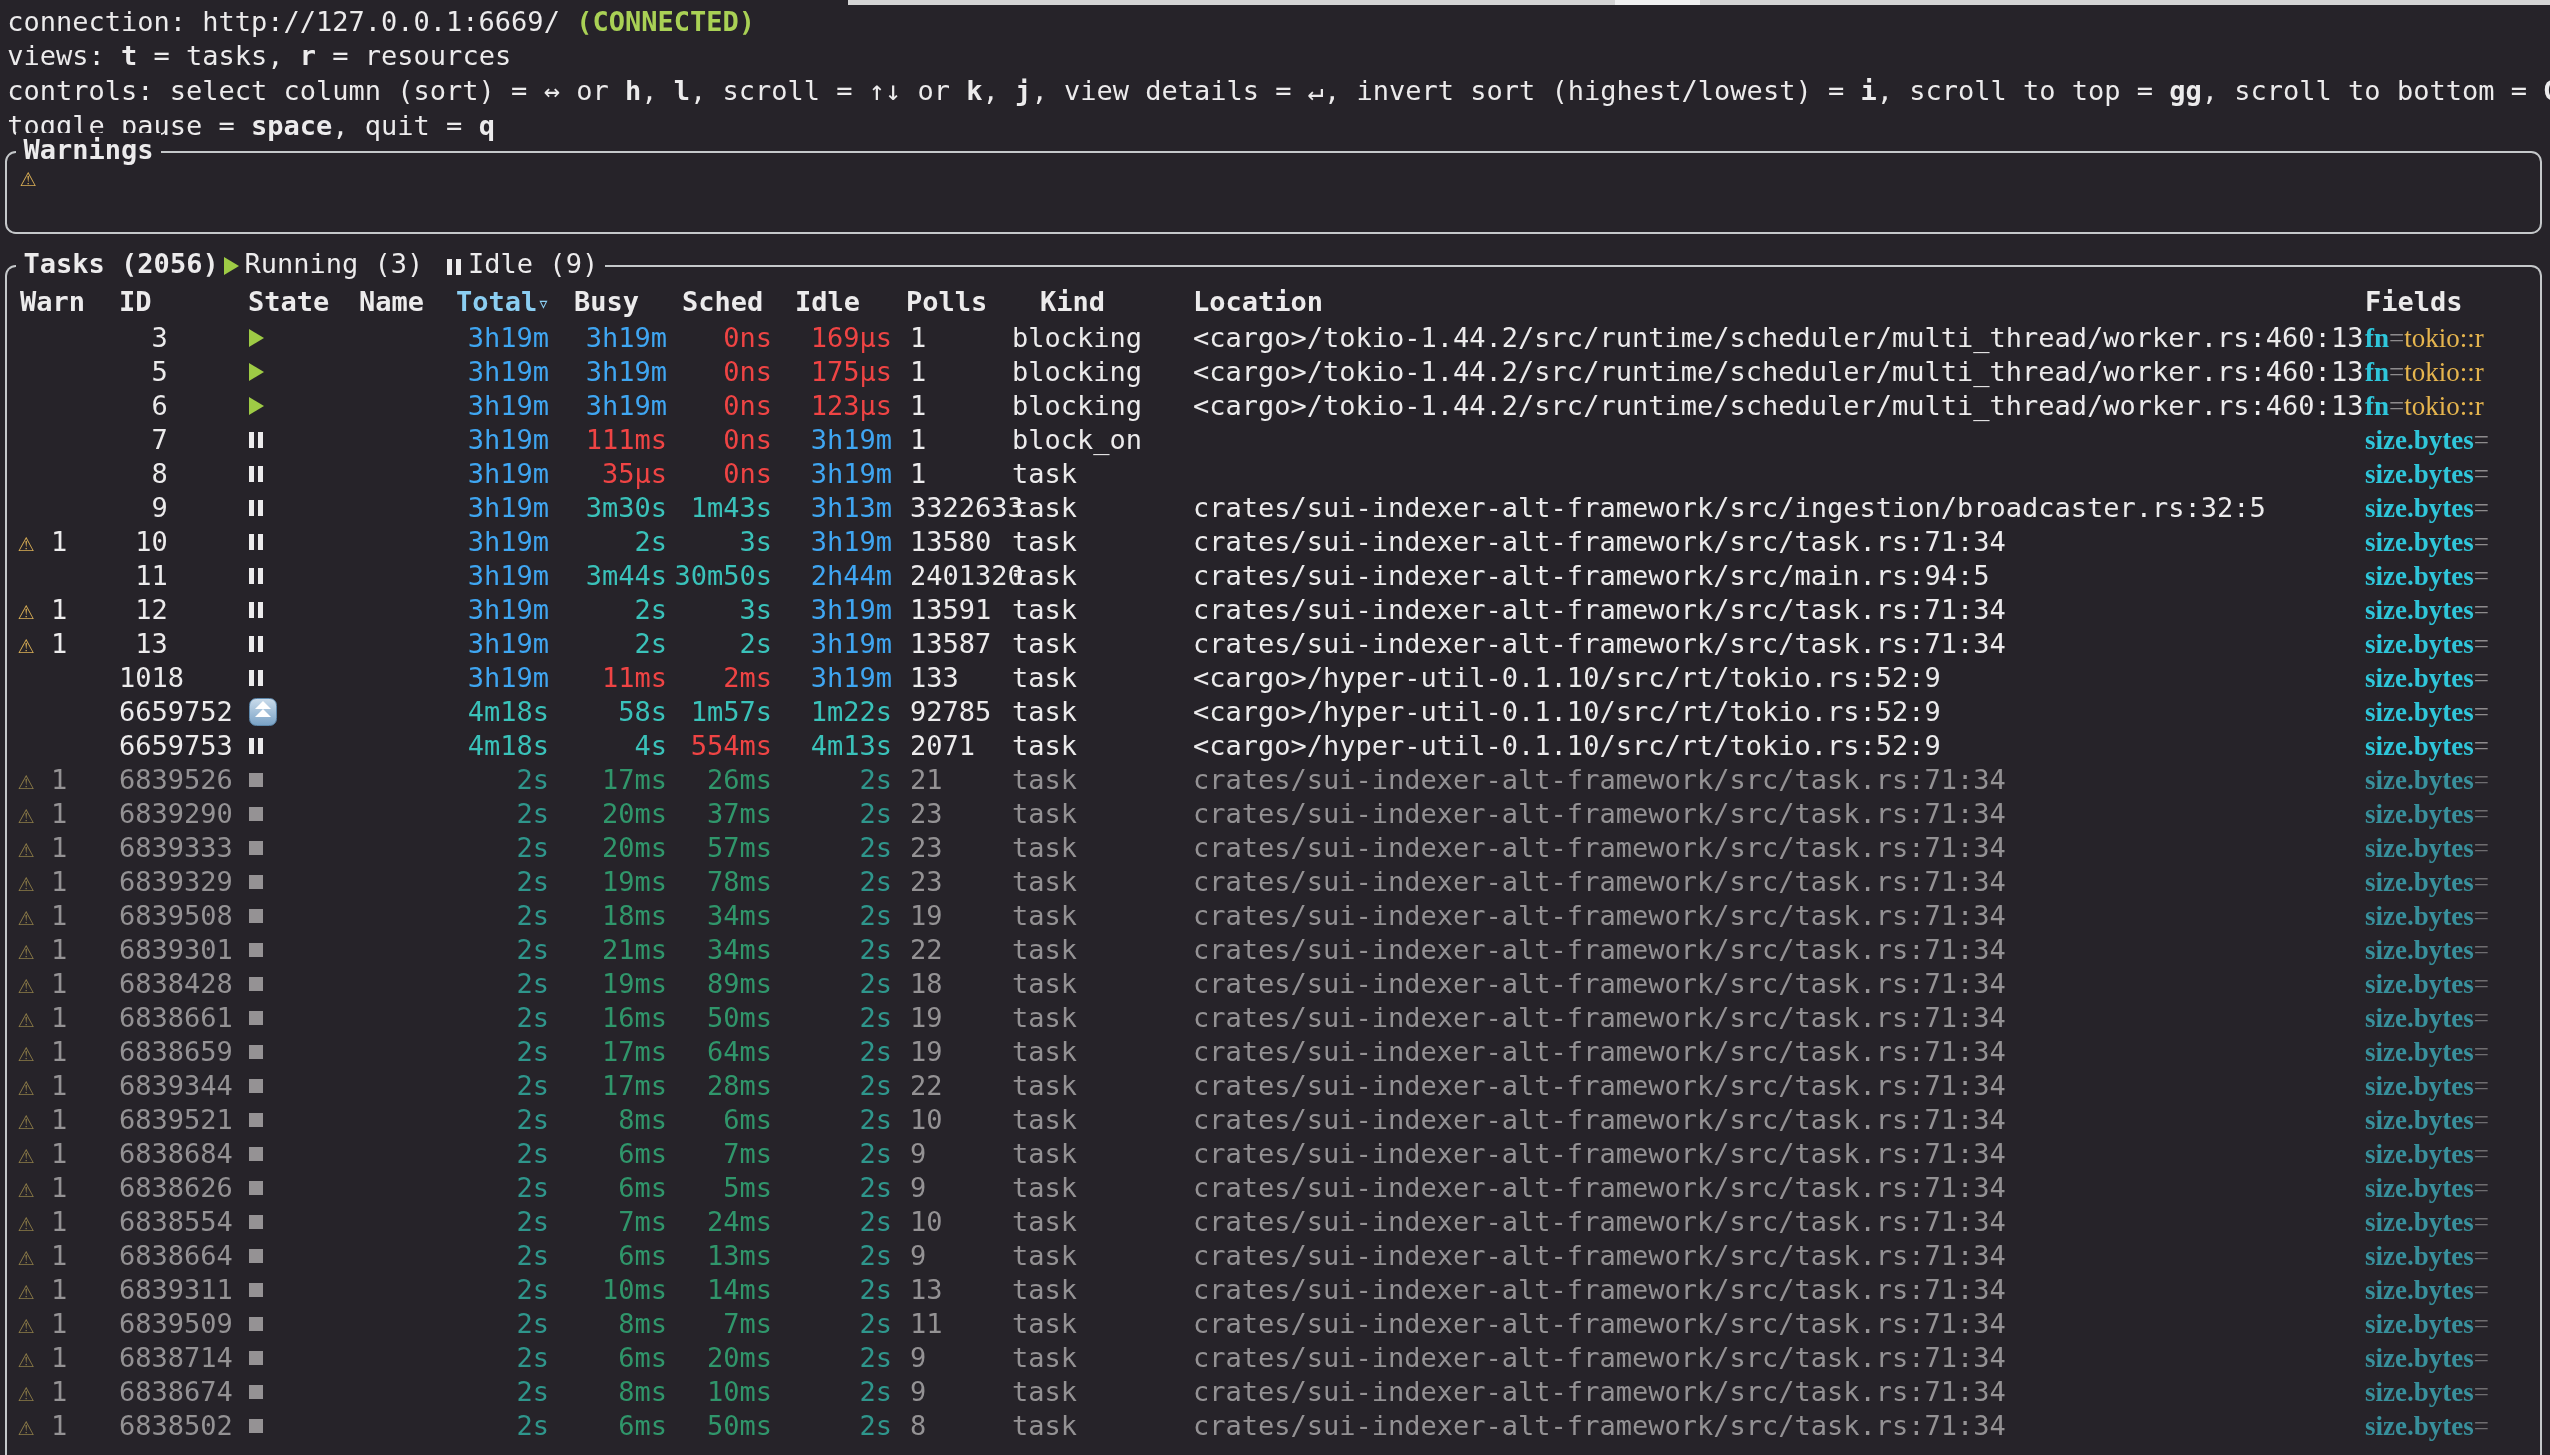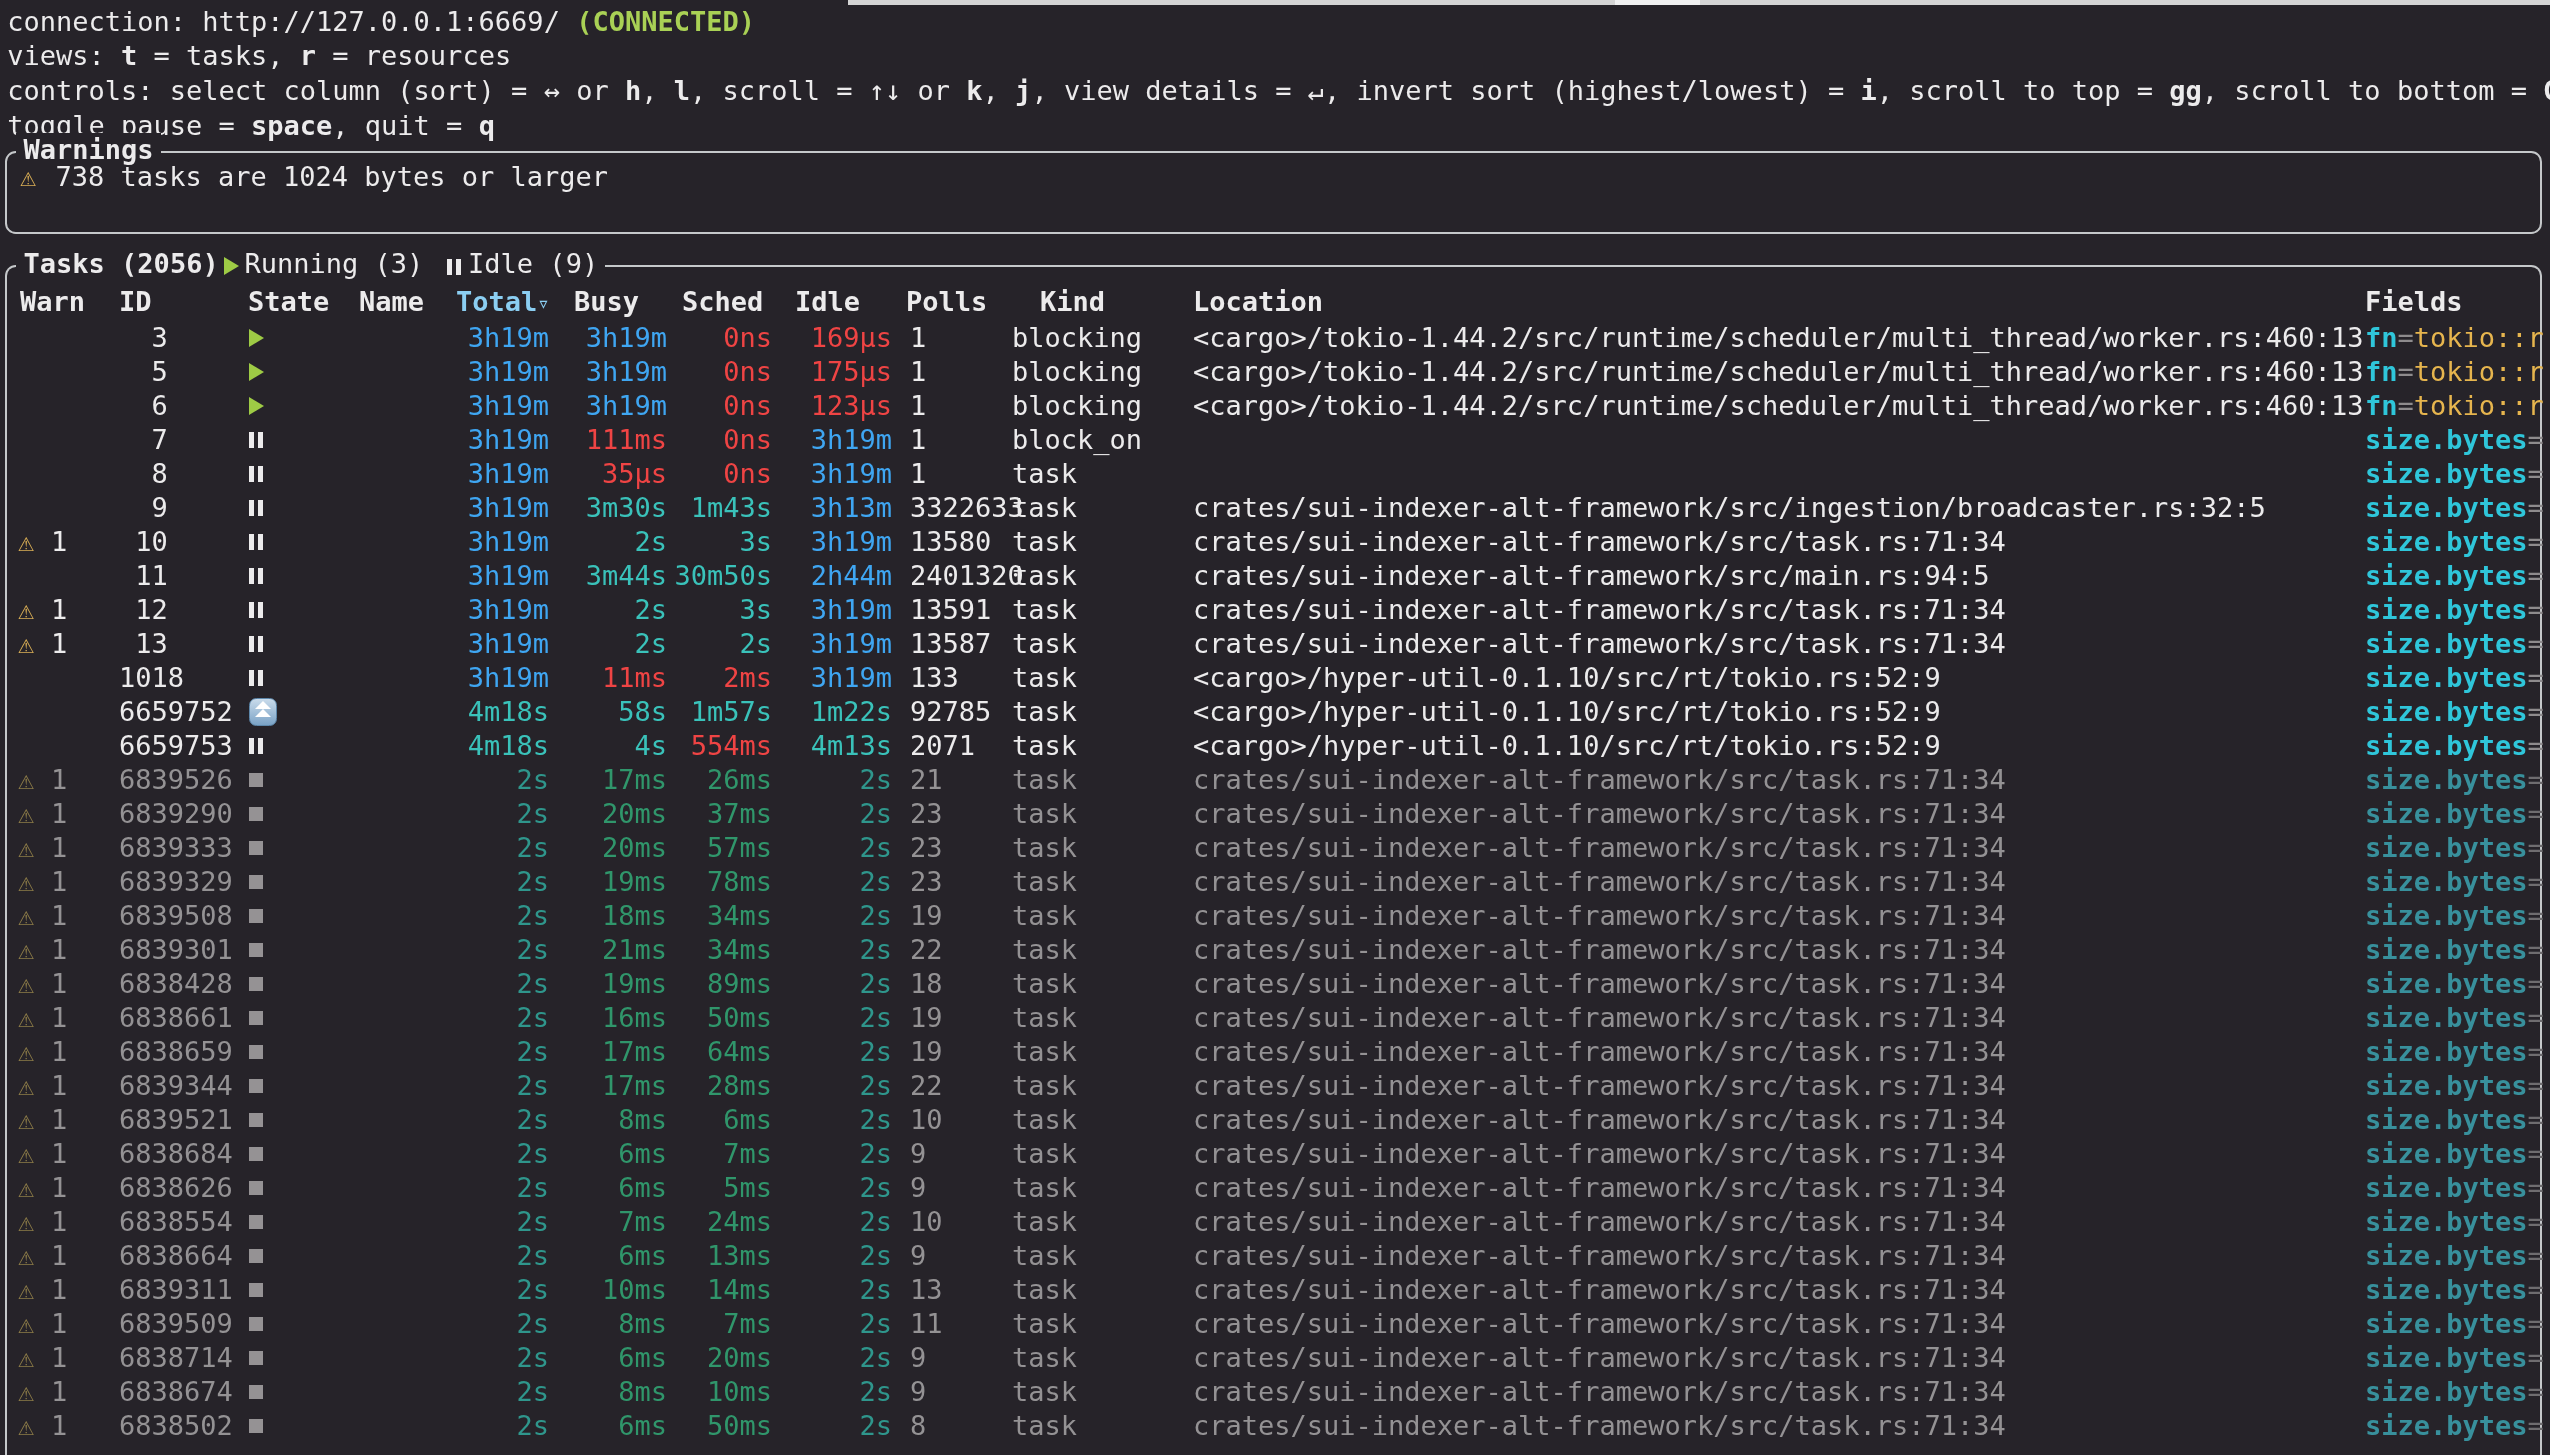--- a/index.html
+++ b/index.html
@@ -43,21 +43,21 @@
   .c-warnico{left:18px;}
   .c-warncount{left:51px;color:#ecebec;}
   .c-id{left:119px;color:#ecebec;}
   .c-total{left:431px;width:118px;text-align:right;}
   .c-busy{left:550px;width:117px;text-align:right;}
   .c-sched{left:655px;width:117px;text-align:right;}
   .c-idle{left:775px;width:117px;text-align:right;}
   .c-polls{left:910px;color:#ecebec;}
   .c-kind{left:1012px;color:#ecebec;}
   .c-location{left:1193px;color:#ecebec;}
-  .c-fields{left:2365px;}
+  .c-fields{left:2365px;font-family:Liberation Serif, serif;}
 
   .dur-h{color:#3fa6f2;} .dur-s{color:#3ac2ba;} .dur-sub{color:#ef4444;}
   .dim .dur-s{color:#2f968c;} .dim .dur-sub{color:#30966b;}
   .dim .c-id,.dim .c-polls,.dim .c-kind,.dim .c-location,.dim .c-warncount{color:#949294;}
 
   .f-key{color:#2fc6da;font-weight:bold;} .f-eq{color:#8e8b8d;} .f-val{color:#e6b54e;}
   .dim .f-key{color:#38909c;} .dim .f-eq{color:#6f6d70;}
 
   
   .st{position:absolute;left:249px;}
@@ -76,21 +76,20 @@
 
 <div class="line" style="top:5.4px;"><span>connection: </span><span>http://127.0.0.1:6669/ </span><span class="conn-state">(CONNECTED)</span></div>
 <div class="line" style="top:39px;"><span>views: </span><span class="b">t</span><span> = tasks, </span><span class="b">r</span><span> = resources</span></div>
 <div class="line" style="top:74px;"><span>controls: select column (sort) = </span><span>↔</span><span> or </span><span class="b">h</span><span>, </span><span class="b">l</span><span>, scroll = </span><span>↑↓</span><span> or </span><span class="b">k</span><span>, </span><span class="b">j</span><span>, view details = </span><span>↵</span><span>, invert sort (highest/lowest) = </span><span class="b">i</span><span>, scroll to top = </span><span class="b">gg</span><span>, scroll to bottom = </span><span class="b">G</span></div>
 <div class="line" style="top:109px;"><span>toggle pause = </span><span class="b">space</span><span>, quit = </span><span class="b">q</span></div>
 
 <div class="box" id="warnings-box">
   <div class="box-title">Warnings</div>
   <div class="warn-row">
     <span class="cell" style="left:12.6px;"><span class="warn-ico">⚠</span></span>
-    <span class="cell" style="left:48px;">738 tasks are 1024 bytes or larger</span>
   </div>
 </div>
 
 <div class="box" id="tasks-box">
   <div class="box-title"><span>Tasks (2056)</span><span class="ti-run"></span><span class="ti-label">Running (3) </span><span class="ti-idle"></span><span class="ti-label">Idle (9)</span></div>
 </div>
 
 <div id="col-headers">
   <span class="cell h-warn">Warn</span>
   <span class="cell h-id">ID</span>

